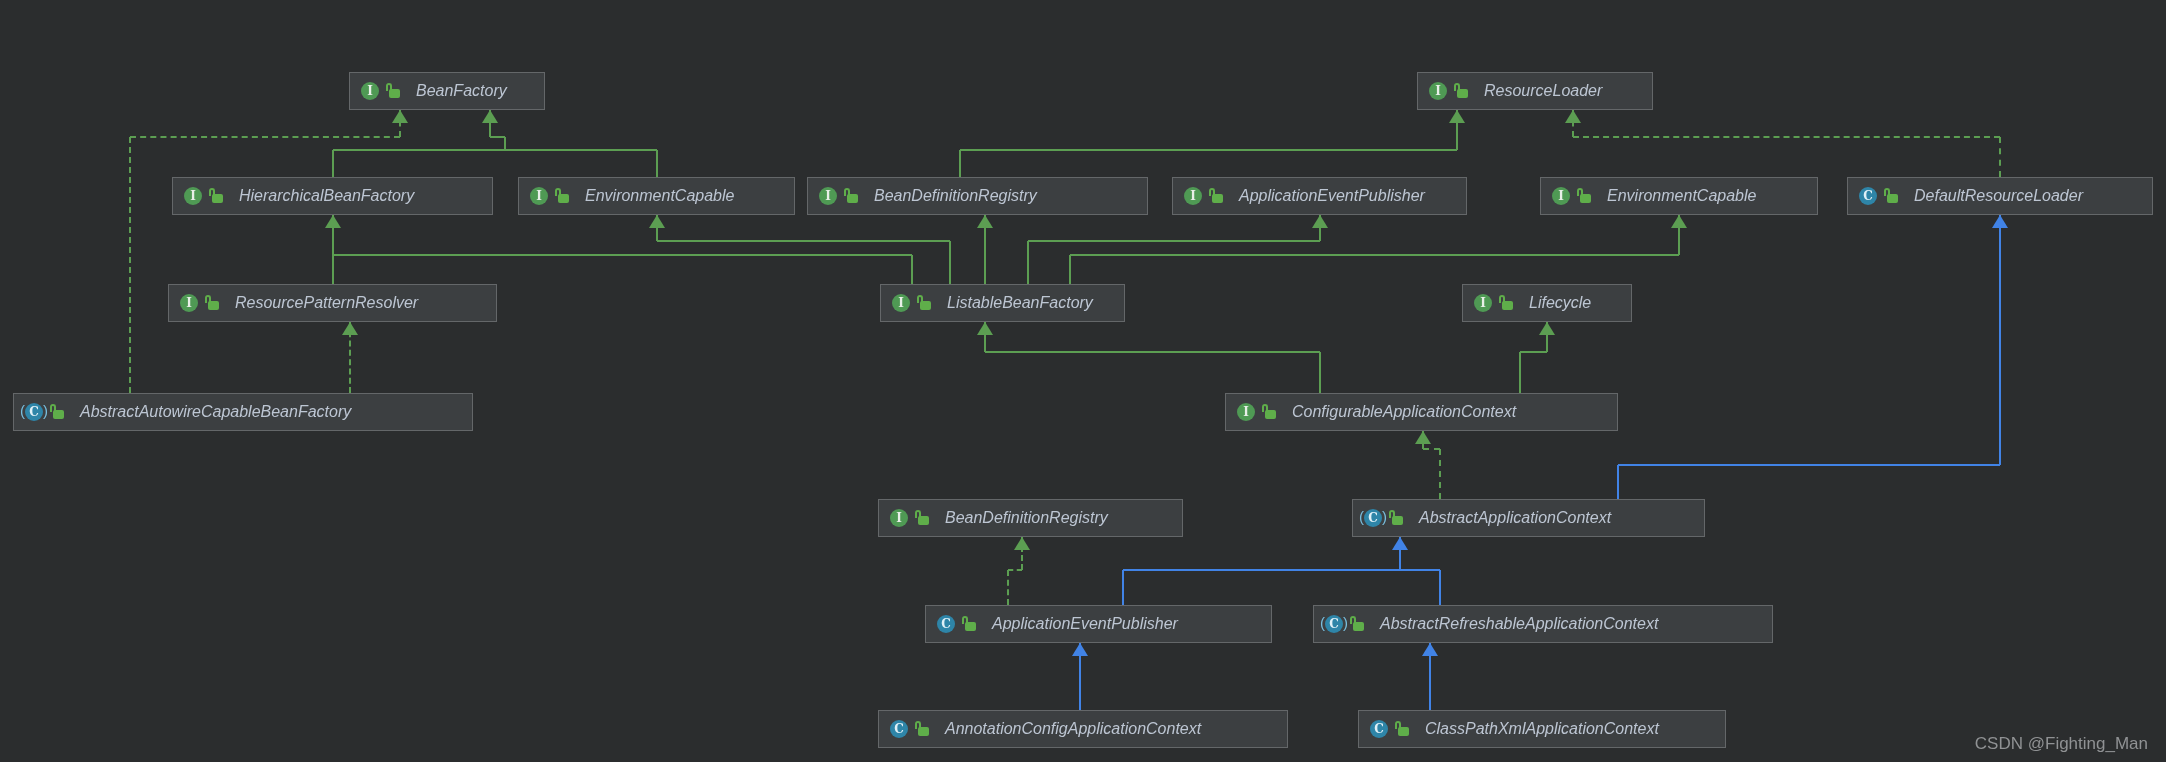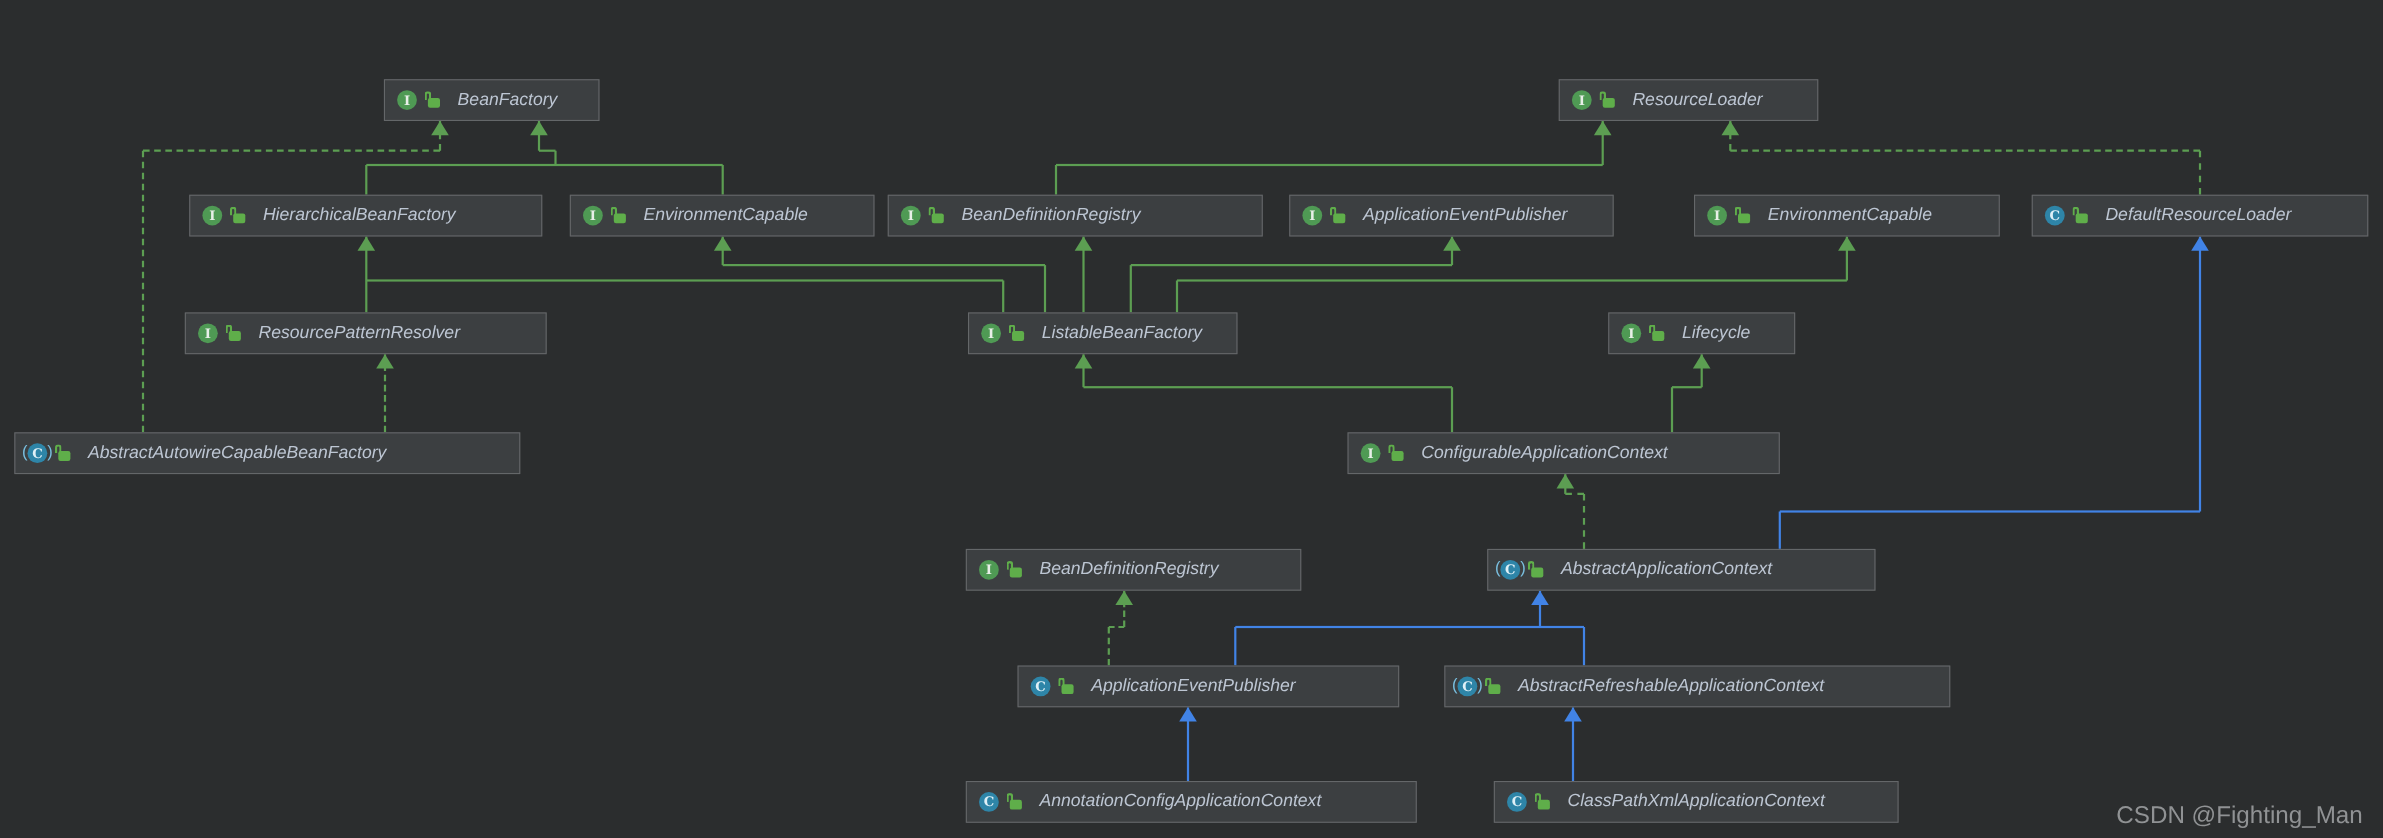--- a/index.html
+++ b/index.html
@@ -51,21 +51,21 @@
     position:absolute;left:3px;top:6px;width:11px;height:9px;
     background:var(--lock-green,#5fae4a);border-radius:2px;
   }
   .seg{position:absolute;z-index:1;}
   .arrowhead{
     position:absolute;width:0;height:0;z-index:3;
     border-left:8px solid transparent;border-right:8px solid transparent;
   }
   #watermark{
     position:absolute;right:18px;bottom:8px;
-    color:var(--watermark-color,#909294);font-size:22px;z-index:4;
+    color:var(--watermark-color,#909294);font-size:17px;z-index:4;
   }
 </style>
 </head>
 <body style="--canvas-bg: #2b2d2e; --node-bg: #3c3f41; --node-border: #646769; --node-text: #bdc6d3; --interface-green: #4f9a54; --class-blue: #2e85a8; --lock-green: #5fae4a; --watermark-color: #909294;">
 
 <div id="diagram">
     <div class="seg" style="left: 489px; top: 110px; height: 27px; width: 0px; border-left: 2px solid rgb(92, 158, 82);"></div>
     <div class="seg" style="left: 490px; top: 136px; width: 15px; height: 0px; border-top: 2px solid rgb(92, 158, 82);"></div>
     <div class="seg" style="left: 504px; top: 137px; height: 13px; width: 0px; border-left: 2px solid rgb(92, 158, 82);"></div>
     <div class="seg" style="left: 333px; top: 149px; width: 324px; height: 0px; border-top: 2px solid rgb(92, 158, 82);"></div>

